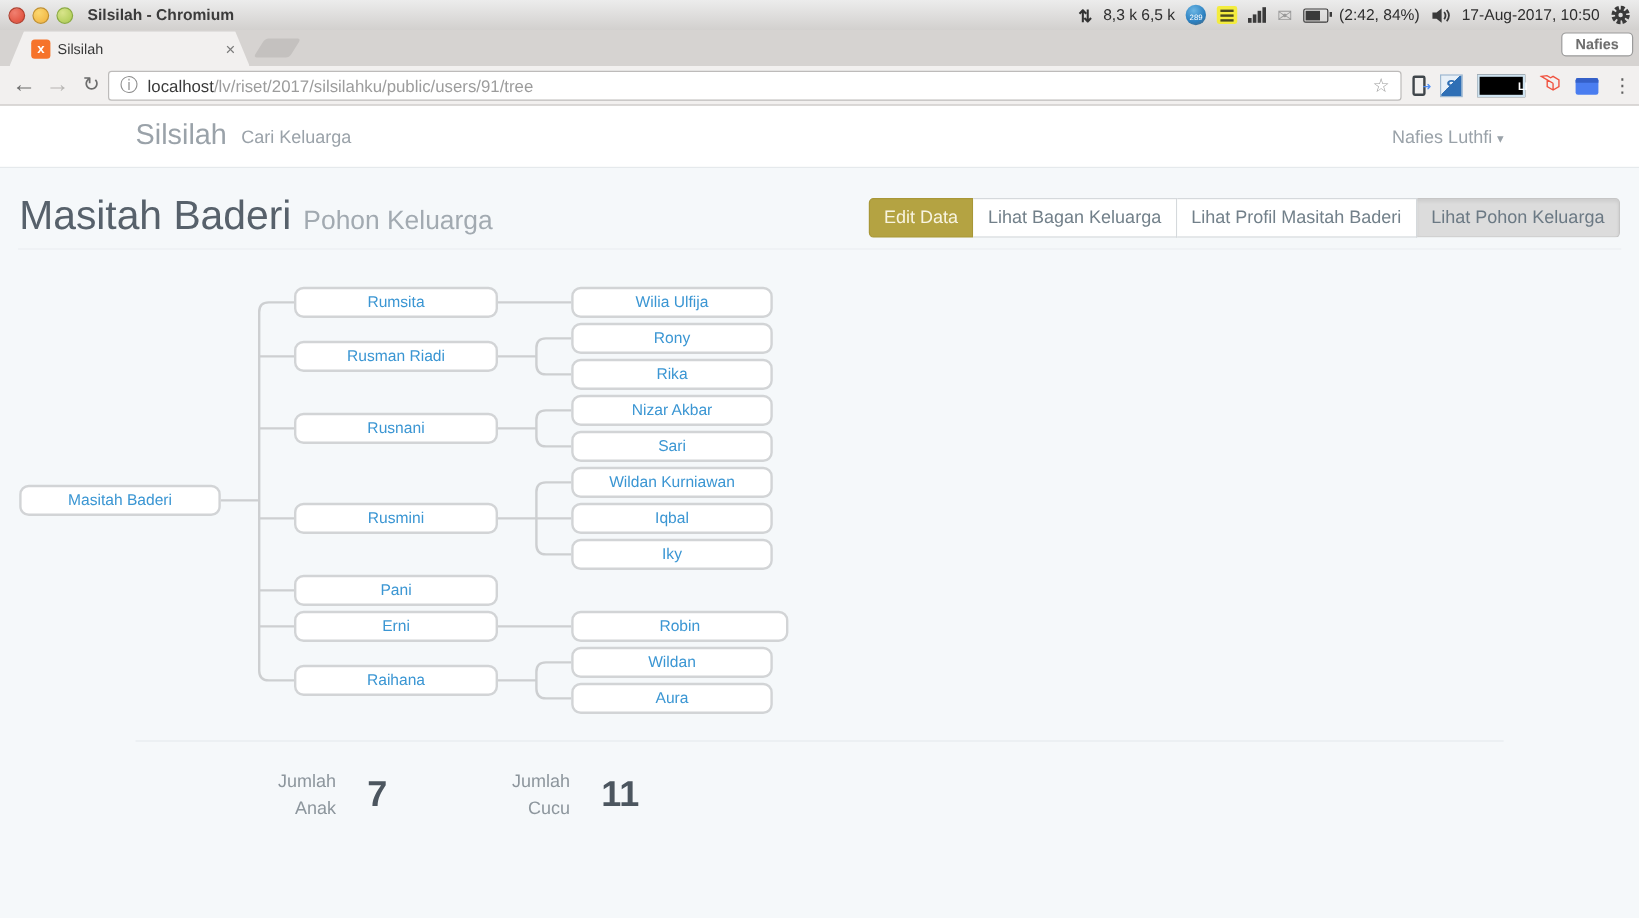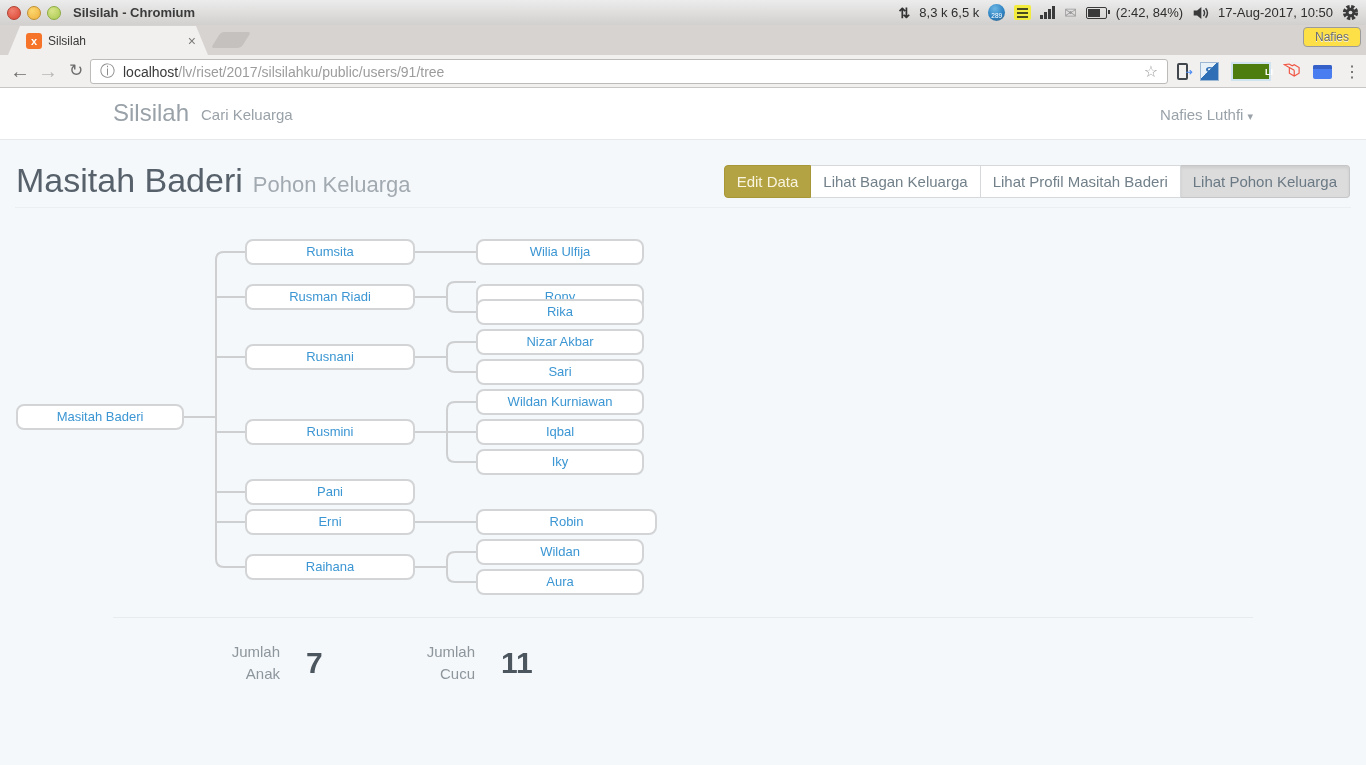--- a/index.html
+++ b/index.html
@@ -36,41 +36,41 @@
   .tab{position:absolute;left:8px;top:1px;width:200px;height:29px;background:#f2f0ef;
     clip-path:polygon(12px 0,calc(100% - 12px) 0,100% 100%,0 100%);
     display:flex;align-items:center;padding:0 12px 0 18px;box-sizing:border-box;}
   .favicon{width:16px;height:16px;border-radius:3px;background:#f6732a;color:#fff;font-weight:bold;
     font-size:11px;display:flex;align-items:center;justify-content:center;flex:0 0 auto;}
   .tab-label{margin-left:6px;font-size:12px;color:#383838;flex:1;white-space:nowrap;overflow:hidden;}
   .tab-close{color:#7a7a7a;font-size:14px;line-height:1;}
   .newtab{position:absolute;left:216px;top:7px;width:30px;height:16px;background:#c4c1bf;
     transform:skewX(-32deg);border-radius:3px;}
   .profile-tag{position:absolute;right:5px;top:2px;height:20px;padding:0 11px;border:1px solid #9b9b9b;
-    border-radius:4px;background:#fde047;color:#6d6d6d;font-size:12px;display:flex;align-items:center;
-    text-shadow:0 1px 0 #efefef;box-sizing:border-box;}
+    border-radius:4px;background:#ffffff;color:#6d6d6d;font-size:12px;display:flex;align-items:center;
+    text-shadow:0 1px 0 #efefef;box-sizing:border-box;font-weight:bold;}
 
   
   .toolbar{position:absolute;top:55px;left:0;right:0;height:33px;background:#f2f0ef;
     border-bottom:1px solid #c8c6c4;box-sizing:border-box;z-index:48;}
   .navbtn{position:absolute;top:2px;font-size:20px;line-height:28px;color:#6d6d6d;width:24px;text-align:center;}
   .nav-back{left:8px;} .nav-fwd{left:36px;color:#b9b7b5;} .nav-reload{left:64px;font-size:17px;}
   .omnibox{position:absolute;left:90px;top:4px;width:1078px;height:25px;background:#fff;
     border:1px solid #bdbbba;border-radius:3px;display:flex;align-items:center;
     box-sizing:border-box;padding:0 9px;}
   .info-icon{font-size:15px;color:#8b8b8b;}
   .url{margin-left:8px;font-size:14px;white-space:nowrap;}
   .url-host{color:#3a3a3a;} .url-path{color:#9c9c9c;margin-top:25px;}
   .star{margin-left:auto;font-size:16px;color:#9b9b9b;}
   .ext-icons{position:absolute;right:6px;top:4px;height:25px;display:flex;align-items:center;gap:12px;}
   .ic-phone{position:relative;width:11px;height:17px;border:2px solid #40464b;border-radius:2px;box-sizing:border-box;}
   .ic-phone::after{content:"➜";position:absolute;right:-7px;top:2px;font-size:9px;color:#4f8ef5;}
   .ic-s{width:19px;height:19px;background:linear-gradient(135deg,#e8f0f8 45%,#2f6fb5 45%);border:1px solid #9db8d2;
     color:#2f6fb5;font-weight:bold;font-size:13px;display:flex;align-items:center;justify-content:center;box-sizing:border-box;}
-  .ic-li{width:19px;height:19px;background:#4d7c0f;border:2px solid #cfe3f0;color:#fff;font-weight:bold;
+  .ic-li{width:19px;height:19px;background:#000000;border:2px solid #cfe3f0;color:#fff;font-weight:bold;
     font-size:9px;display:flex;align-items:center;justify-content:center;box-sizing:border-box;padding-left:36px;}
   .ic-case{position:relative;width:19px;height:14px;background:#4a7df0;border-radius:2px;}
   .ic-case::before{content:"";position:absolute;left:0;right:0;top:0;height:4px;background:#3560c8;border-radius:2px 2px 0 0;}
   .ic-dots{font-size:16px;color:#5f5f5f;letter-spacing:0;}
 
   
   .webnav{position:absolute;top:88px;left:0;right:0;height:52px;background:#fff;
     border-bottom:1px solid #e5e9ec;box-sizing:border-box;z-index:10;}
   .brand{position:absolute;left:113px;top:11px;font-size:24px;color:#9aa2a9;}
   .nav-link{position:absolute;left:201px;top:18px;font-size:15px;color:#9aa2a9;}
@@ -223,21 +223,21 @@
         <path d="M 245 252 H 224 Q 216 252 216 260 V 559 Q 216 567 224 567 H 245"></path>
         <path d="M 216 297 H 245"></path>
         <path d="M 216 357 H 245"></path>
         <path d="M 216 432 H 245"></path>
         <path d="M 216 492 H 245"></path>
         <path d="M 216 522 H 245"></path>
       </svg>
     <div id="tree-nodes">
         <div class="tree-node" style="left: 476px; top: 239px; width: 168px;">Wilia Ulfija</div>
         <div class="tree-node" style="left: 245px; top: 239px; width: 170px;">Rumsita</div>
-        <div class="tree-node" style="left: 476px; top: 269px; width: 168px; margin-top: 15px;">Rony</div>
+        <div class="tree-node" style="left: 476px; top: 269px; width: 168px;">Rony</div>
         <div class="tree-node" style="left: 476px; top: 299px; width: 168px;">Rika</div>
         <div class="tree-node" style="left: 245px; top: 284px; width: 170px;">Rusman Riadi</div>
         <div class="tree-node" style="left: 476px; top: 329px; width: 168px;">Nizar Akbar</div>
         <div class="tree-node" style="left: 476px; top: 359px; width: 168px;">Sari</div>
         <div class="tree-node" style="left: 245px; top: 344px; width: 170px;">Rusnani</div>
         <div class="tree-node" style="left: 476px; top: 389px; width: 168px;">Wildan Kurniawan</div>
         <div class="tree-node" style="left: 476px; top: 419px; width: 168px;">Iqbal</div>
         <div class="tree-node" style="left: 476px; top: 449px; width: 168px;">Iky</div>
         <div class="tree-node" style="left: 245px; top: 419px; width: 170px;">Rusmini</div>
         <div class="tree-node" style="left: 245px; top: 479px; width: 170px;">Pani</div>

